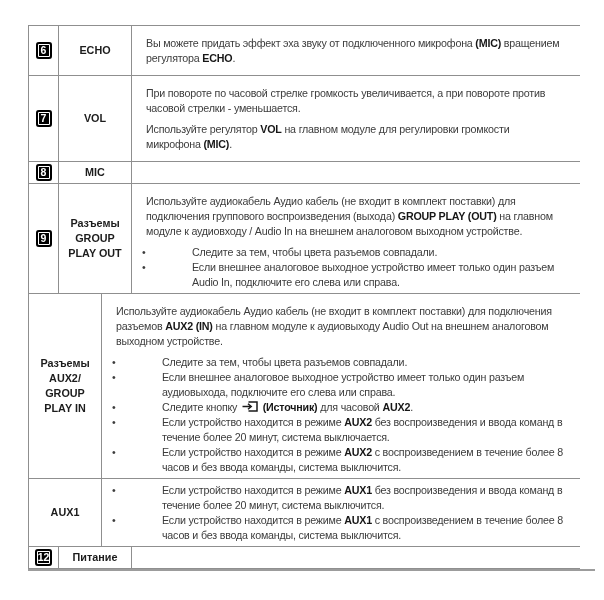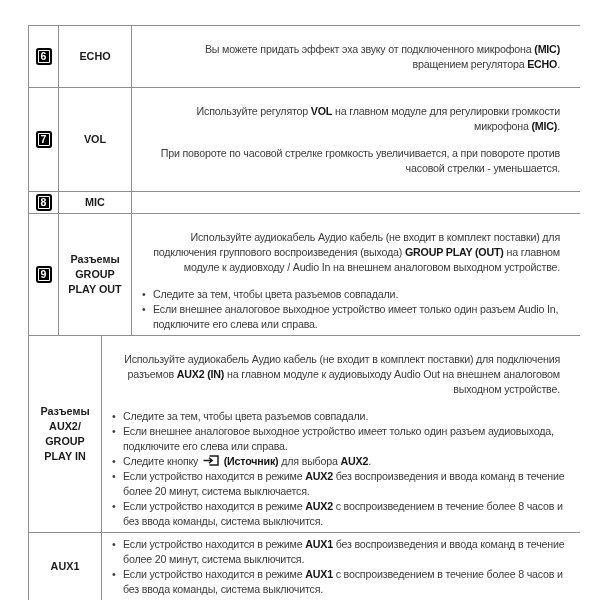--- a/index.html
+++ b/index.html
@@ -59,24 +59,24 @@
     padding: 3px 2px;
   }
   .cell-desc {
     flex: 1;
     padding: 4px 8px 3px 8px;
     font-size: 10.7px;
     line-height: 15px;
     letter-spacing: -0.2px;
     color: #3c3c3c;
   }
-  .cell-desc .p { margin: 12px; text-align: right; }
+  .cell-desc .p { margin: 6px; }
   .bullet { display: flex; }
   .bullet .marker { flex: none; width: 13px; padding-left: 2px; }
-  .bullet .btext { flex: 1; }
+  .bullet .btext { flex: 1; margin-left: 39px; }
   .b { font-weight: bold; color: #161616; }
   .icon-source {
     display: inline-block;
     vertical-align: -1px;
     margin: 0 2px;
   }
   .bottom-rule {
     height: 2px;
     background: #9c9c9c;
     width: calc(100% + 16px);
@@ -96,22 +96,22 @@
       <div class="cell-desc">
         <div class="p"><span>Вы можете придать эффект эха звуку от подключенного микрофона </span><span class="b">(MIC)</span><span> вращением регулятора </span><span class="b">ECHO</span><span>.</span></div>
       </div>
     </div>
     <div class="trow">
       <div class="cell-num">
         <span class="badge">7</span>
       </div>
       <div class="cell-label">VOL</div>
       <div class="cell-desc">
+        <div class="p"><span>При повороте по часовой стрелке громкость увеличивается, а при повороте против часовой стрелки - уменьшается.</span></div>
         <div class="p"><span>Используйте регулятор </span><span class="b">VOL</span><span> на главном модуле для регулировки громкости микрофона </span><span class="b">(MIC)</span><span>.</span></div>
-        <div class="p"><span>При повороте по часовой стрелке громкость увеличивается, а при повороте против часовой стрелки - уменьшается.</span></div>
       </div>
     </div>
     <div class="trow">
       <div class="cell-num">
         <span class="badge">8</span>
       </div>
       <div class="cell-label">MIC</div>
     </div>
     <div class="trow">
       <div class="cell-num">
@@ -146,21 +146,21 @@
         <div class="bullet">
           <span class="marker">•</span>
           <span class="btext"><span>Если внешнее аналоговое выходное устройство имеет только один разъем аудиовыхода, подключите его слева или справа.</span></span>
         </div>
         <div class="bullet">
           <span class="marker">•</span>
           <span class="btext"><span>Следите кнопку </span><svg class="icon-source" width="16" height="11" viewBox="0 0 16 11">
     <path d="M6.5 1 H15 V10 H6.5" fill="none" stroke="#1a1a1a" stroke-width="1.5"></path>
     <line x1="0.5" y1="5.5" x2="8.5" y2="5.5" stroke="#1a1a1a" stroke-width="1.5"></line>
     <path d="M6 2.8 L9.2 5.5 L6 8.2" fill="none" stroke="#1a1a1a" stroke-width="1.5"></path>
-  </svg><span> </span><span class="b">(Источник)</span><span> для выбора </span><span class="b">AUX2</span><span>.</span></span>
+  </svg><span> </span><span class="b">(Источник)</span><span> для часовой </span><span class="b">AUX2</span><span>.</span></span>
         </div>
         <div class="bullet">
           <span class="marker">•</span>
           <span class="btext"><span>Если устройство находится в режиме </span><span class="b">AUX2</span><span> без воспроизведения и ввода команд в течение более 20 минут, система выключается.</span></span>
         </div>
         <div class="bullet">
           <span class="marker">•</span>
           <span class="btext"><span>Если устройство находится в режиме </span><span class="b">AUX2</span><span> с воспроизведением в течение более 8 часов и без ввода команды, система выключится.</span></span>
         </div>
       </div>

